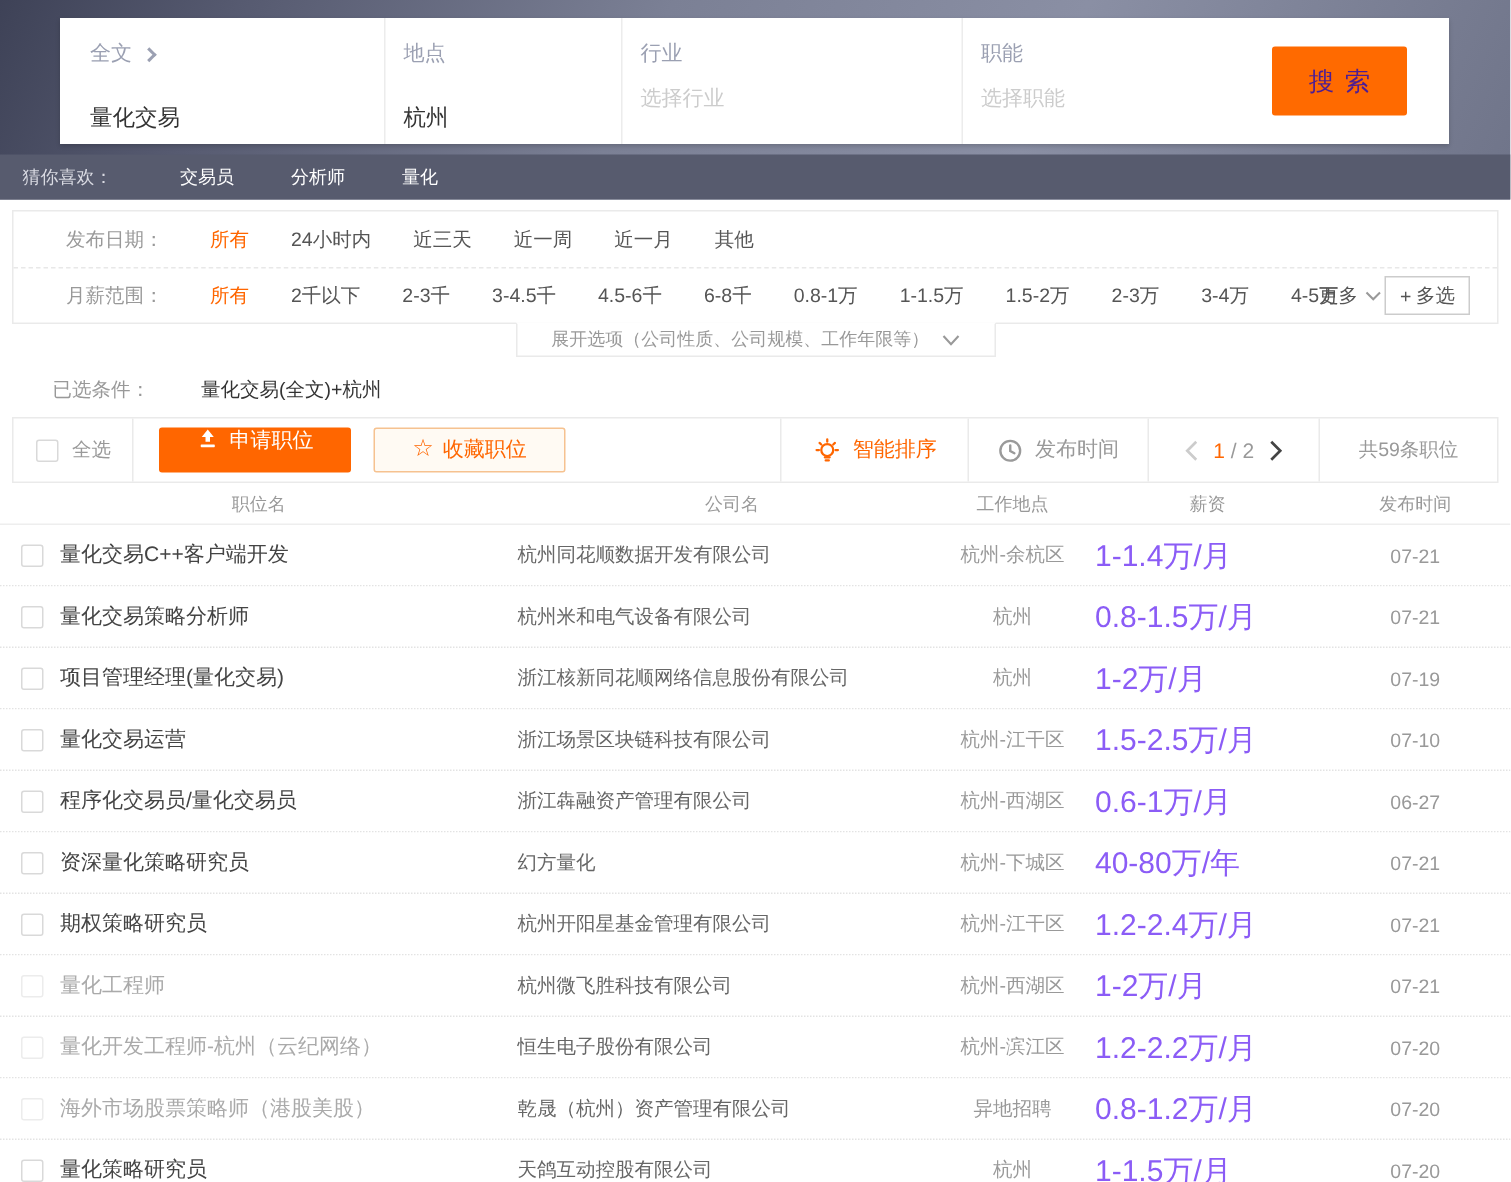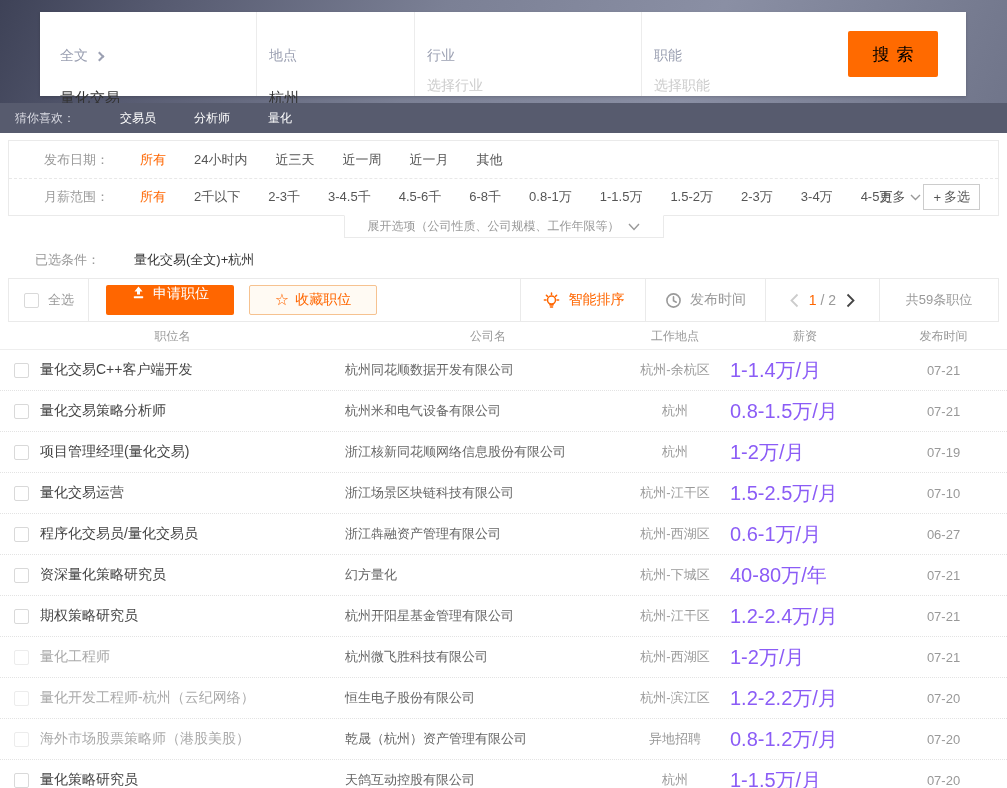--- a/index.html
+++ b/index.html
@@ -7,27 +7,27 @@
     font-family:"Liberation Sans","DejaVu Sans",sans-serif; }
 
   
   .hero { position:relative; width:1007px; height:133px;
     background:linear-gradient(115deg,#3e4257 0%,#565a70 15%,#7b8095 42%,#8a8fa4 68%,#6f7489 100%); }
   .search-panel { position:absolute; left:40px; top:12px; width:926px; height:84px;
     background:#fff; display:flex; box-shadow:0 1px 3px rgba(0,0,0,.18); }
   .cell { padding:15px 20px 0 20px; position:relative; }
   .cell + .cell { border-left:1px solid #ececec;padding-left:12px; }
   .c1 { width:216px; } .c2 { width:158px; } .c3 { width:227px; } .c4 { flex:1; }
-  .cell-label { font-size:14px; color:#9ba0b2; display:flex; align-items:center; gap:8px;margin-top:20px; }
+  .cell-label { font-size:14px; color:#9ba0b2; display:flex; align-items:center; gap:8px; }
   .cell-value { margin-top:24px; font-size:15px; color:#333; }
   .cell-placeholder { margin-top:12px; font-size:14px; color:#ccc; }
   .arrow-r { width:7px; height:7px; border-top:2px solid #9ba0b2; border-right:2px solid #9ba0b2;
     transform:rotate(45deg); display:inline-block; }
   .search-btn { position:absolute; right:28px; top:50%; transform:translateY(-50%);
-    width:90px; height:46px; background:#ff6a00; border:none; color:#000000; font-size:17px;
+    width:90px; height:46px; background:#ff6a00; border:none; color:#4c1d95; font-size:17px;
     letter-spacing:7px; padding-left:7px; cursor:pointer; border-radius:2px;
     font-family:inherit; }
   .suggest-bar { position:absolute; left:0; bottom:0; width:100%; height:30px;
     background:#575b6e; display:flex; align-items:center; padding-left:15px;
     font-size:12px; color:#d9dae2; }
   .suggest-links { margin-left:45px; display:flex; gap:38px; }
   .suggest-link { color:#fff; cursor:pointer; }
 
   
   .filter-box { margin:7px 8px 0 8px; border:1px solid #eaeaea; background:#fff; }

